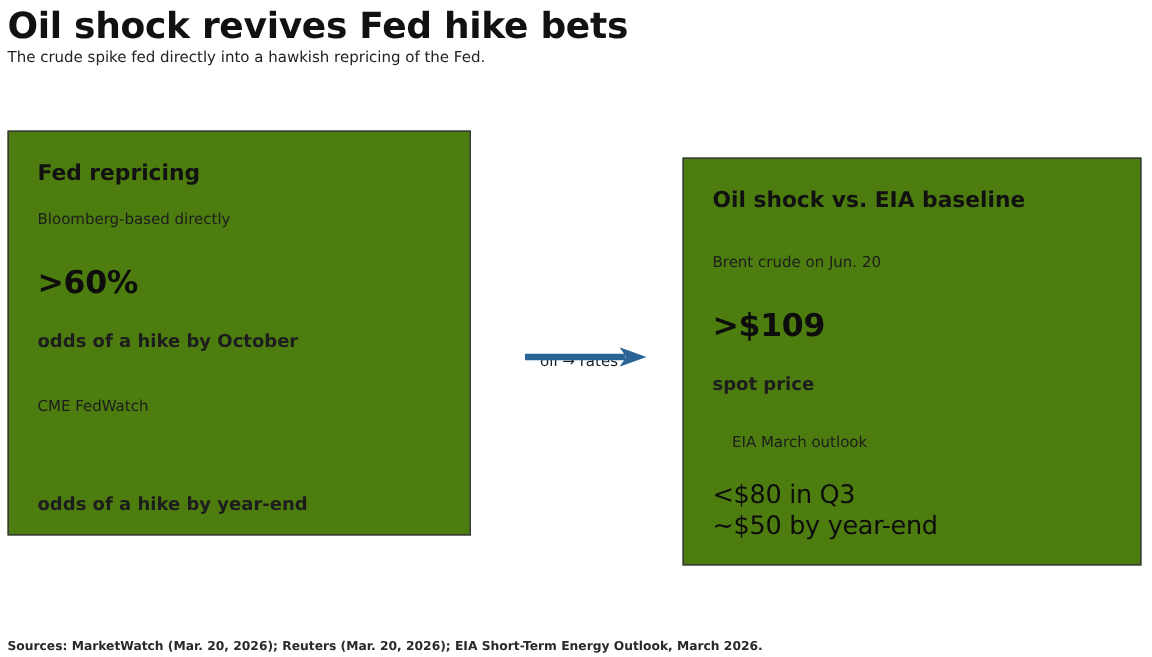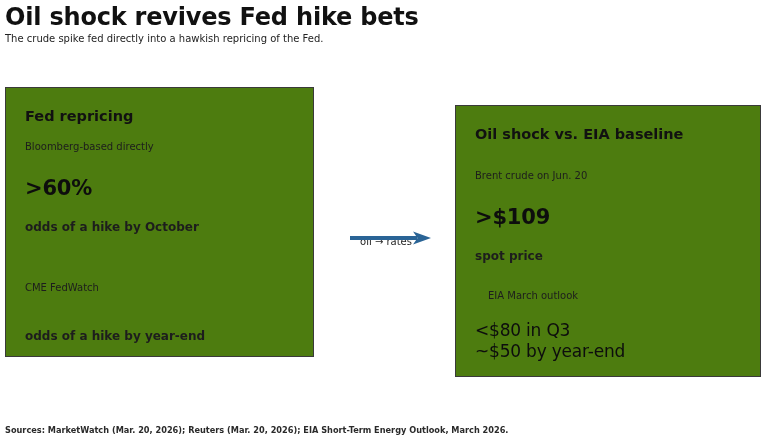--- a/index.html
+++ b/index.html
@@ -101,21 +101,21 @@
     font-weight: bold;
     color: #1d1d1d;
     white-space: nowrap;
   }
 
   
   #fed-heading      { left: 19px; top: 20px; }
   #fed-src-1        { left: 19px; top: 53px; }
   #fed-stat-1       { left: 19px; top: 88px; }
   #fed-cap-1        { left: 19px; top: 132px; }
-  #fed-src-2        { left: 19px; top: 178px; margin-top: 16px; }
+  #fed-src-2        { left: 19px; top: 178px; }
   #fed-stat-2       { left: 19px; top: 213px; }
   #fed-cap-2        { left: 19px; top: 241px; }
 
   
   #oil-heading      { left: 19px; top: 20px; }
   #oil-src-1        { left: 19px; top: 64px; }
   #oil-stat-1       { left: 19px; top: 99px; }
   #oil-cap-1        { left: 19px; top: 143px; }
   #oil-src-2        { left: 19px; top: 184px; margin-left: 13px; }
   #oil-stat-2       { left: 19px; top: 214px; }

